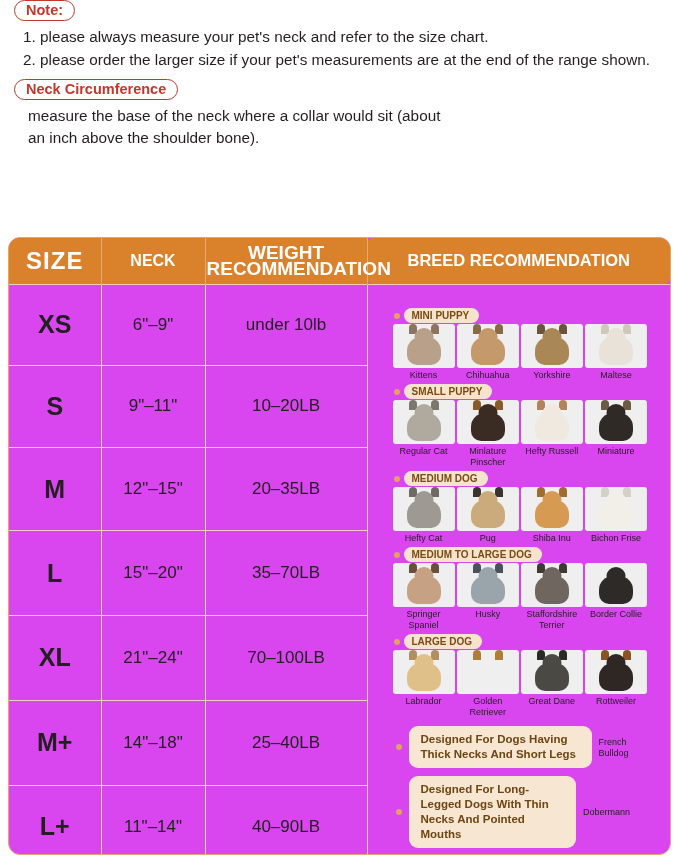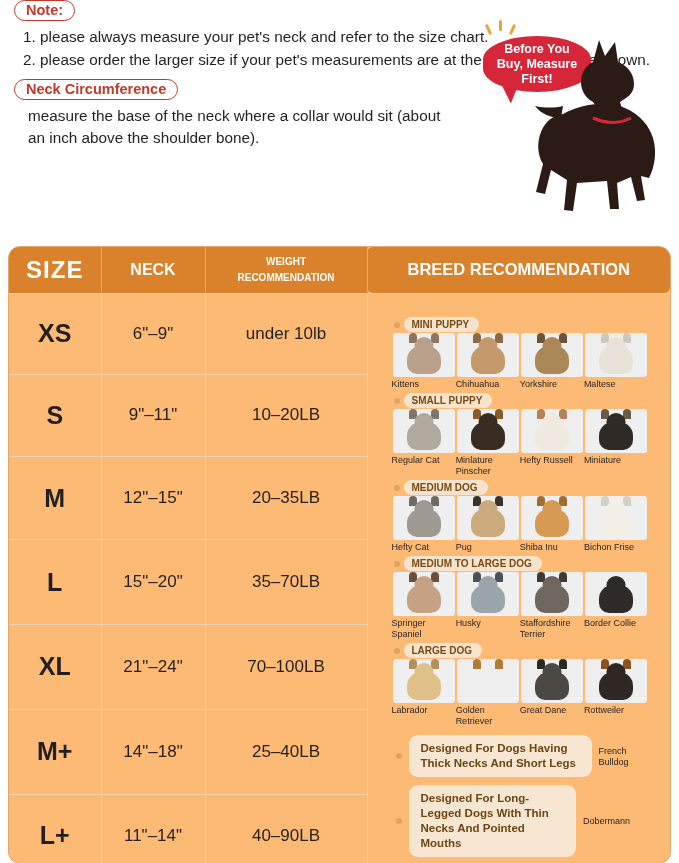--- a/index.html
+++ b/index.html
@@ -82,37 +82,36 @@
   .sp3 { left: 68px; top: 2px; transform: rotate(25deg); }
 
   
   .table-box {
     position: absolute;
     left: 8px; top: 237px;
     width: 663px; height: 618px;
     border: 1.5px solid #e3a76b;
     border-radius: 12px;
     overflow: hidden;
-    background: #fdba74;
-    margin-top: 9px;
+    background: #d946ef;
   }
   table { width: 100%; border-collapse: collapse; table-layout: fixed; }
   thead th {
     background: #d9822b;
     color: #fff;
     font-weight: bold;
     text-align: center;
     vertical-align: middle;
     height: 46px;
     border-right: 1px solid #e8a96f;
   }
   thead th:last-child { border-right: none; border-radius: 6px; }
   th.c-size { width: 92px; font-size: 24px; letter-spacing: 1px; }
   th.c-neck { width: 104px; font-size: 16px; }
-  th.c-weight { width: 162px; font-size: 10px; line-height: 16px; }
+  th.c-weight { width: 162px; font-size: 19px; line-height: 16px; }
   th.c-breed { font-size: 16.5px; }
 
   tbody td {
     border-top: 1px solid #edd2b4;
     border-right: 1px solid #edd2b4;
     text-align: center;
     vertical-align: middle;
   }
   td.size { font-size: 25px; font-weight: bold; }
   td.neck { font-size: 17px; }
@@ -132,21 +131,21 @@
     margin: 3px 0 1px 12px;
     position: relative;
   }
   .grp::before {
     content: "";
     position: absolute; left: -10px; top: 5px;
     width: 6px; height: 6px; border-radius: 50%;
     background: #e0a360;
   }
   .row4 { display: flex; justify-content: flex-start; gap: 0; }
-  .cellb { width: 25%; text-align: left; }
+  .cellb { width: 25%; text-align: center; }
   .thumb {
     width: 62px; height: 44px; margin: 0 auto;
     border-radius: 3px;
     background: #efefef;
     position: relative; overflow: hidden;
   }
   .thumb .body {
     position: absolute; left: 50%; bottom: 3px;
     transform: translateX(-50%);
     width: 34px; height: 28px;
@@ -186,40 +185,20 @@
     <ol class="note-list">
       <li>please always measure your pet's neck and refer to the size chart.</li>
       <li>please order the larger size if your pet's measurements are at the end of the range shown.</li>
     </ol>
     <div class="neck-pill-row">
       <span class="pill">Neck  Circumference</span>
     </div>
     <div class="neck-desc">measure the base of the neck where a collar would sit (about an inch above the shoulder bone).</div>
   </div>
 
-  <div class="art">
-    <div class="spark sp1"></div>
-    <div class="spark sp2"></div>
-    <div class="spark sp3"></div>
-    <div class="bubble">
-      <span>
-        <span>Before You</span><br>
-        <span>Buy,  Measure</span><br>
-        <span>First!</span>
-      </span>
-    </div>
-    <svg width="228" height="210" viewBox="0 0 228 210" style="position:absolute;left:0;top:0;">
-      <g fill="#2b1b14">
-        <path d="M150 40 l6 -22 6 16 10 -14 3 20 c10 4 16 12 16 22 0 6 -3 11 -8 14 l-6 4 3 10 -12 -4 -10 6 -8 -12 c-8 -4 -12 -12 -12 -20 0 -9 5 -17 12 -20z"></path>
-        <path d="M120 92 c18 -10 44 -14 62 -6 16 7 24 18 28 30 4 14 2 28 -4 40 l-8 -2 4 24 -8 1 -6 -24 -14 6 2 26 -9 0 -3 -28 -30 2 -4 28 -9 -1 3 -30 -16 -10 -6 24 -9 -2 7 -28 c-6 -10 -6 -22 -2 -32 5 -12 12 -16 22 -18z"></path>
-        <path d="M118 96 c-10 0 -20 -4 -26 -12 10 2 20 2 28 0z"></path>
-      </g>
-      <path d="M150 96 c14 6 26 6 38 0" stroke="#d6273a" stroke-width="3" fill="none"></path>
-    </svg>
-  </div>
 
   <div class="table-box">
     <table>
       <colgroup>
         <col style="width:92px">
           <col style="width:104px">
           <col style="width:162px">
           <col>
       </colgroup>
       <thead>

